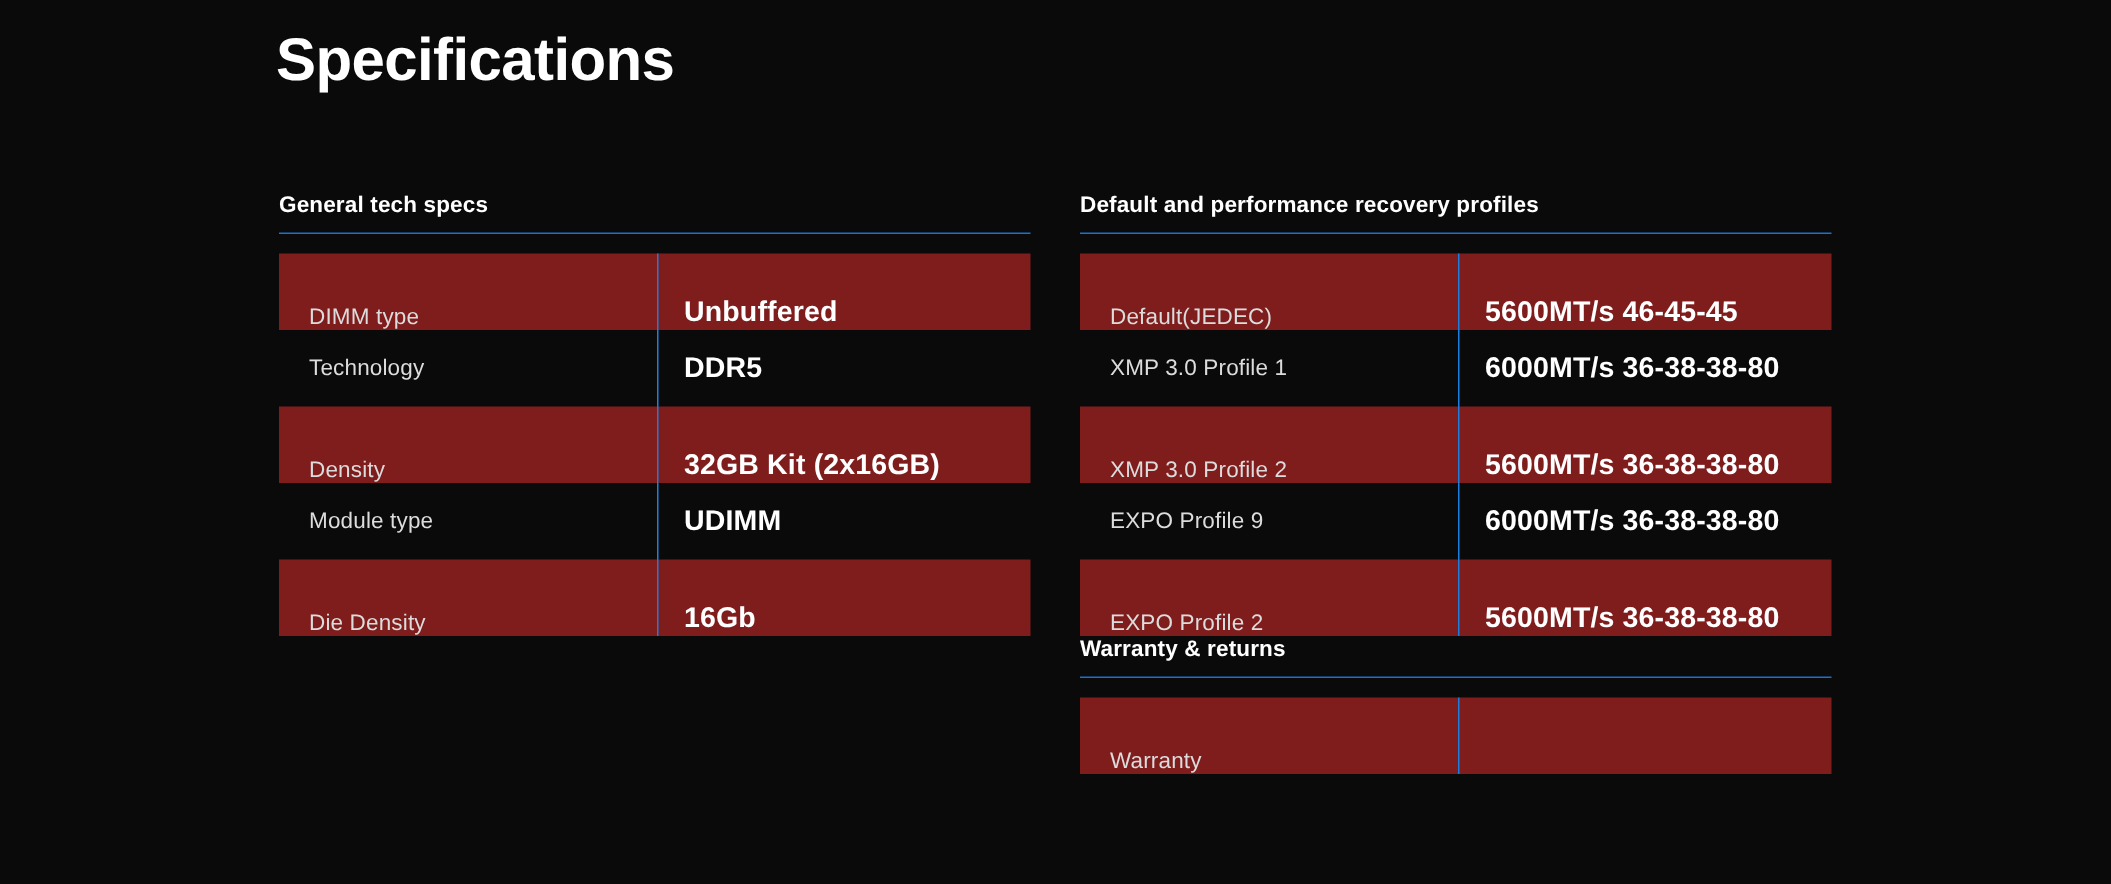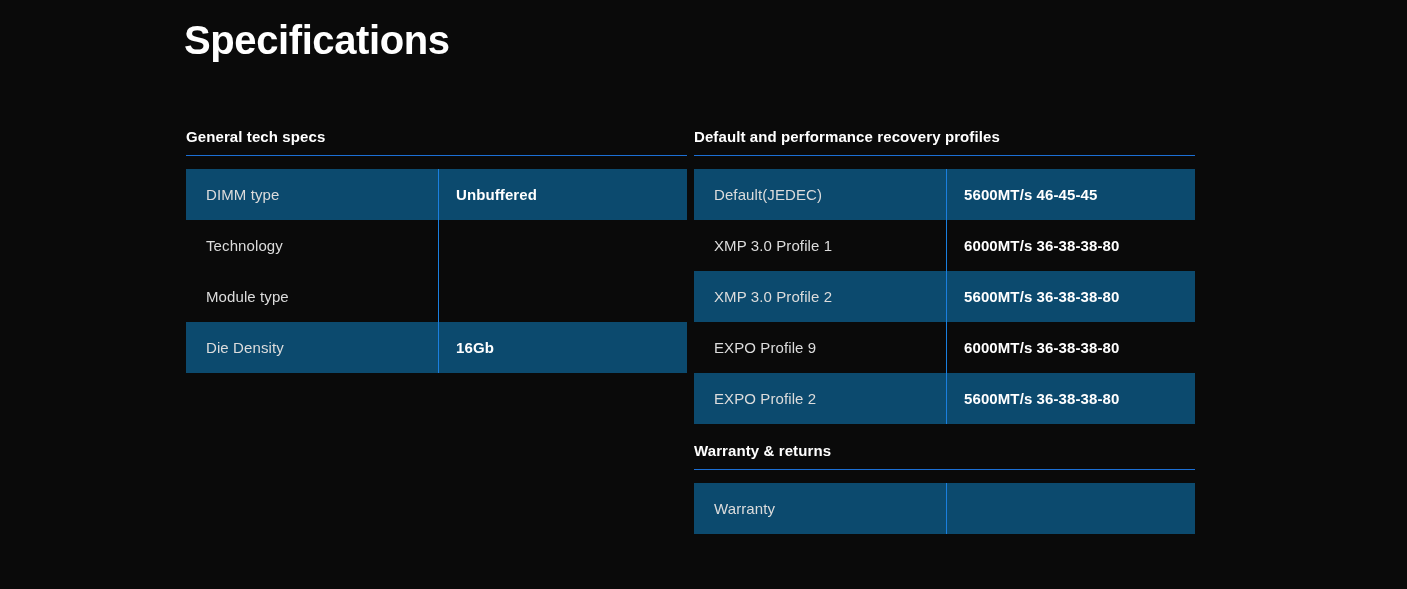--- a/index.html
+++ b/index.html
@@ -36,34 +36,33 @@
   }
 
   .columns {
     position: absolute;
     left: 186px;
     top: 128px;
     width: 1050px;
     display: flex;
     flex-direction: row;
     align-items: flex-start;
-    gap: 7px;
+    gap: 33px;
   }
 
   .column {
     width: 501px;
     flex: 0 0 501px;
   }
 
   .section {
     width: 100%;
   }
 
   .section + .section {
-    margin-top: 18px;
   }
 
   .section-title {
     font-size: 15px;
     font-weight: bold;
     color: #ffffff;
     letter-spacing: 0.1px;
     padding-bottom: 10px;
     margin: 0;
   }
@@ -91,41 +90,42 @@
 
   .spec-row {
     display: flex;
     flex-direction: row;
     align-items: center;
     height: 51px;
     background: transparent;
   }
 
   .spec-row.striped {
-    background: #0c4a6e;
+    background: #7f1d1d;
+    align-items: flex-end;
   }
 
   .spec-label {
     flex: 0 0 252px;
     width: 252px;
     box-sizing: border-box;
     padding-left: 20px;
     font-size: 15px;
     font-weight: normal;
     color: #dcdcdc;
     letter-spacing: 0.1px;
     white-space: nowrap;
     overflow: hidden;
   }
 
   .spec-value {
     flex: 1 1 auto;
     box-sizing: border-box;
     padding-left: 18px;
-    font-size: 15px;
+    font-size: 19px;
     font-weight: bold;
     color: #ffffff;
     letter-spacing: 0.1px;
     white-space: nowrap;
     overflow: hidden;
   }
 </style>
 </head>
 <body>
 
@@ -140,23 +140,29 @@
           <div class="section-title">General tech specs</div>
           <div class="section-rule"></div>
           <div class="spec-table">
             <div class="spec-divider" style="left: 252px;"></div>
             <div class="spec-row striped">
               <div class="spec-label">DIMM type</div>
               <div class="spec-value">Unbuffered</div>
             </div>
             <div class="spec-row">
               <div class="spec-label">Technology</div>
+              <div class="spec-value">DDR5</div>
+            </div>
+            <div class="spec-row striped">
+              <div class="spec-label">Density</div>
+              <div class="spec-value">32GB Kit (2x16GB)</div>
             </div>
             <div class="spec-row">
               <div class="spec-label">Module type</div>
+              <div class="spec-value">UDIMM</div>
             </div>
             <div class="spec-row striped">
               <div class="spec-label">Die Density</div>
               <div class="spec-value">16Gb</div>
             </div>
           </div>
         </div>
       </div>
 
     <div class="column">

